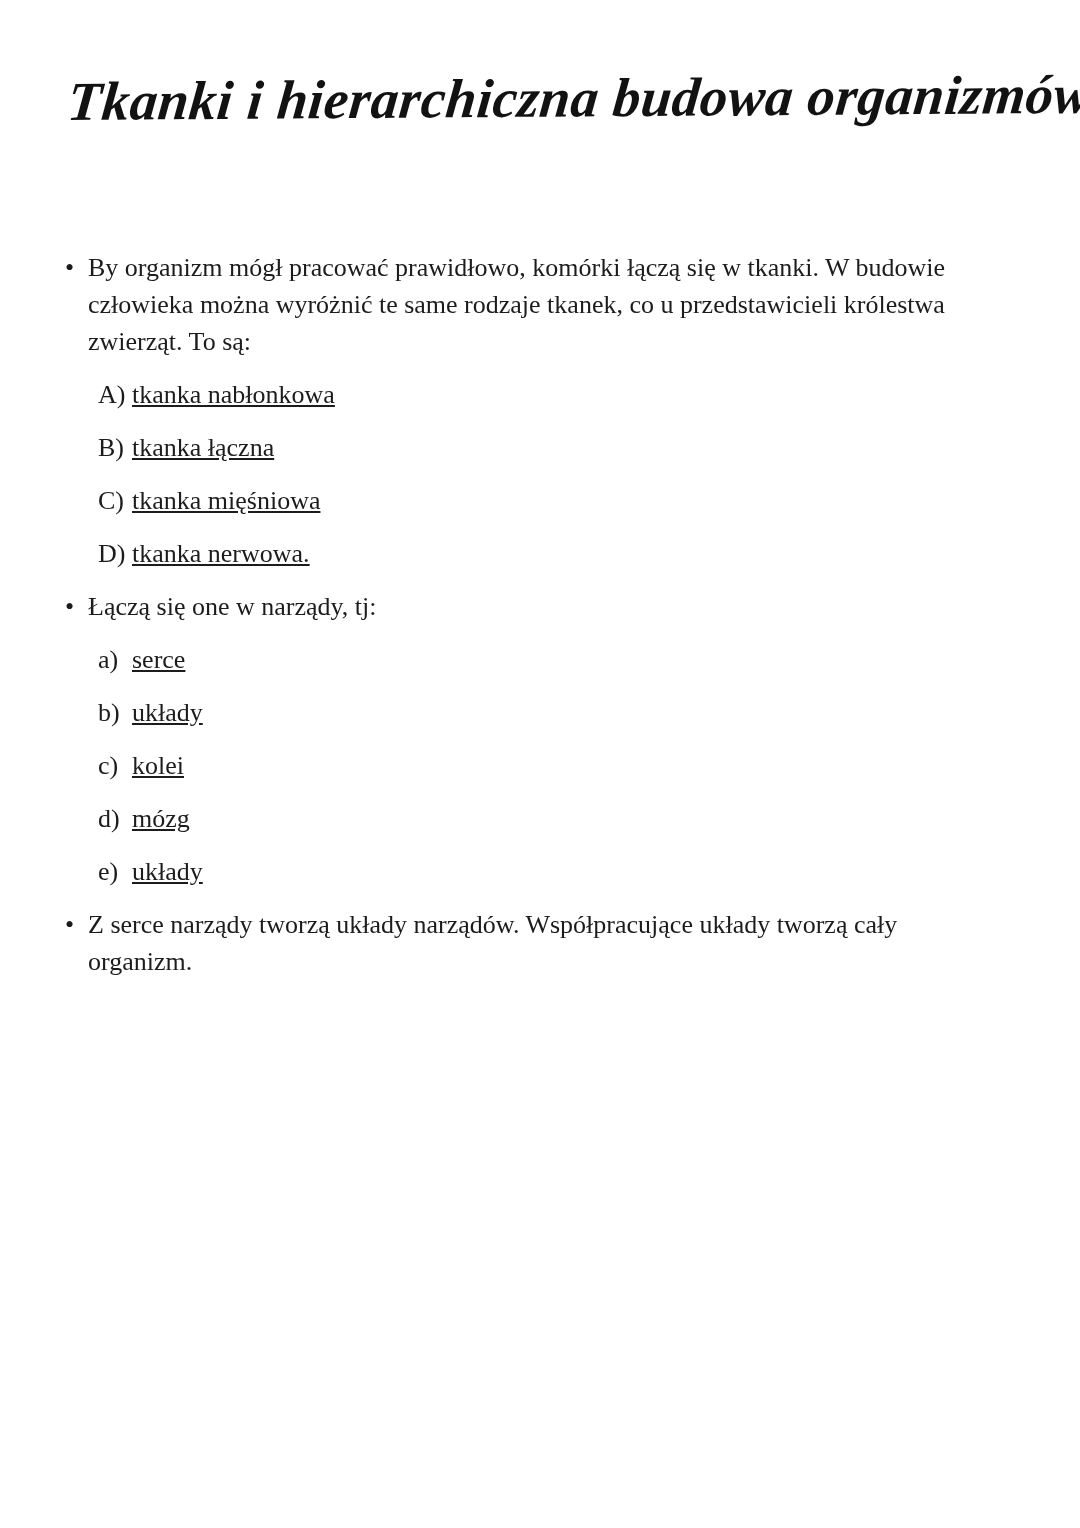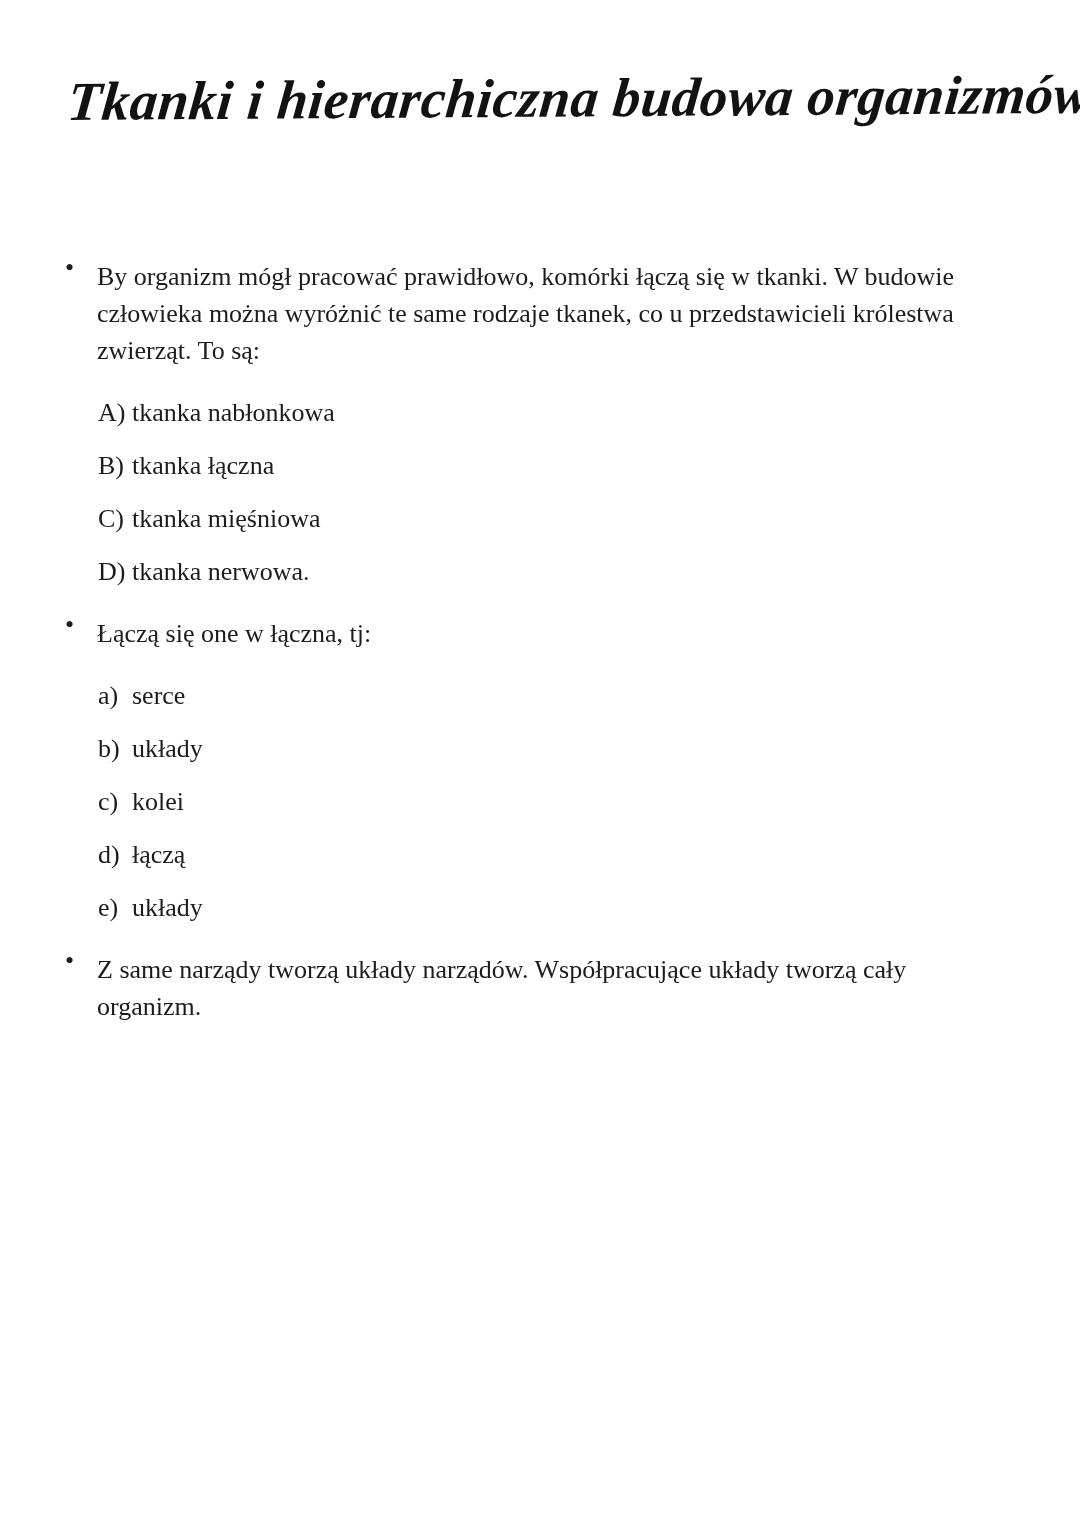--- a/index.html
+++ b/index.html
@@ -43,37 +43,38 @@
     margin: 0 0 16px 0;
   }
   .bullet-glyph {
     flex: 0 0 23px;
     width: 23px;
     font-size: 26px;
     line-height: 37px;
     color: #1c1c1c;
   }
   .bullet-text {
-    margin: 9px;
+    margin: 0;
     flex: 1 1 auto;
   }
   .sub-list {
     margin: 0 0 0 33px;
   }
   .sub-item {
     display: flex;
     align-items: flex-start;
     margin: 0 0 16px 0;
   }
   .sub-marker {
     flex: 0 0 34px;
     width: 34px;
   }
   .sub-text {
     flex: 1 1 auto;
+    text-decoration: underline;
   }
 </style>
 </head>
 <body>
 
 <div class="page">
 
   <h1 class="doc-title">Tkanki i hierarchiczna budowa organizmów</h1>
 
   <div class="content">
@@ -96,44 +97,44 @@
         <span class="sub-text">tkanka mięśniowa</span>
       </div>
       <div class="sub-item">
         <span class="sub-marker">D)</span>
         <span class="sub-text">tkanka nerwowa.</span>
       </div>
     </div>
 
     <div class="bullet-item">
       <span class="bullet-glyph">•</span>
-      <p class="bullet-text">Łączą się one w łączna, tj:</p>
+      <p class="bullet-text">Łączą się one w narządy, tj:</p>
     </div>
     <div class="sub-list">
       <div class="sub-item">
         <span class="sub-marker">a)</span>
         <span class="sub-text">serce</span>
       </div>
       <div class="sub-item">
         <span class="sub-marker">b)</span>
         <span class="sub-text">układy</span>
       </div>
       <div class="sub-item">
         <span class="sub-marker">c)</span>
         <span class="sub-text">kolei</span>
       </div>
       <div class="sub-item">
         <span class="sub-marker">d)</span>
-        <span class="sub-text">łączą</span>
+        <span class="sub-text">mózg</span>
       </div>
       <div class="sub-item">
         <span class="sub-marker">e)</span>
         <span class="sub-text">układy</span>
       </div>
     </div>
 
     <div class="bullet-item">
       <span class="bullet-glyph">•</span>
-      <p class="bullet-text">Z same narządy tworzą układy narządów. Współpracujące układy tworzą cały organizm.</p>
+      <p class="bullet-text">Z serce narządy tworzą układy narządów. Współpracujące układy tworzą cały organizm.</p>
     </div>
 
   </div>
 </div>
 
 </body></html>

